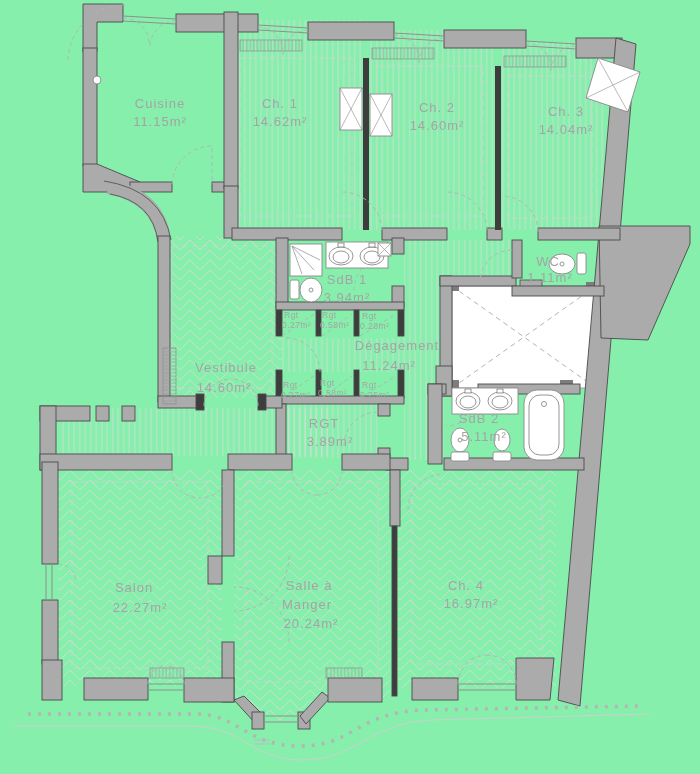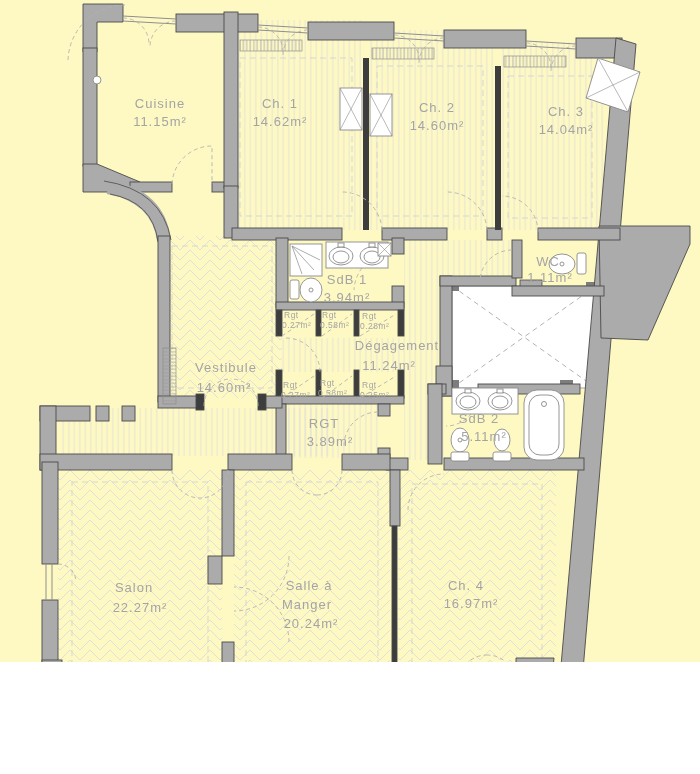--- a/index.html
+++ b/index.html
@@ -1,16 +1,16 @@
 <!DOCTYPE html>
 <html><head>
 <meta charset="utf-8">
 <style>
   html,body{margin:0;padding:0;background:#ffffff;}
-  .page{position:relative;width:700px;height:662px;background:#fef9c3;overflow:hidden;
+  .page{position:relative;width:700px;height:774px;background:#86efac;overflow:hidden;
         font-family:"Liberation Sans", sans-serif;}
   svg{display:block;}
   text{font-family:"Liberation Sans", sans-serif;fill:#a4a4a4;letter-spacing:1px;}
   .room-lbl{font-size:13px;}
   .tiny-lbl{font-size:8.5px;letter-spacing:0.5px;}
 </style>
 </head>
 <body>
 
 <div class="page">

